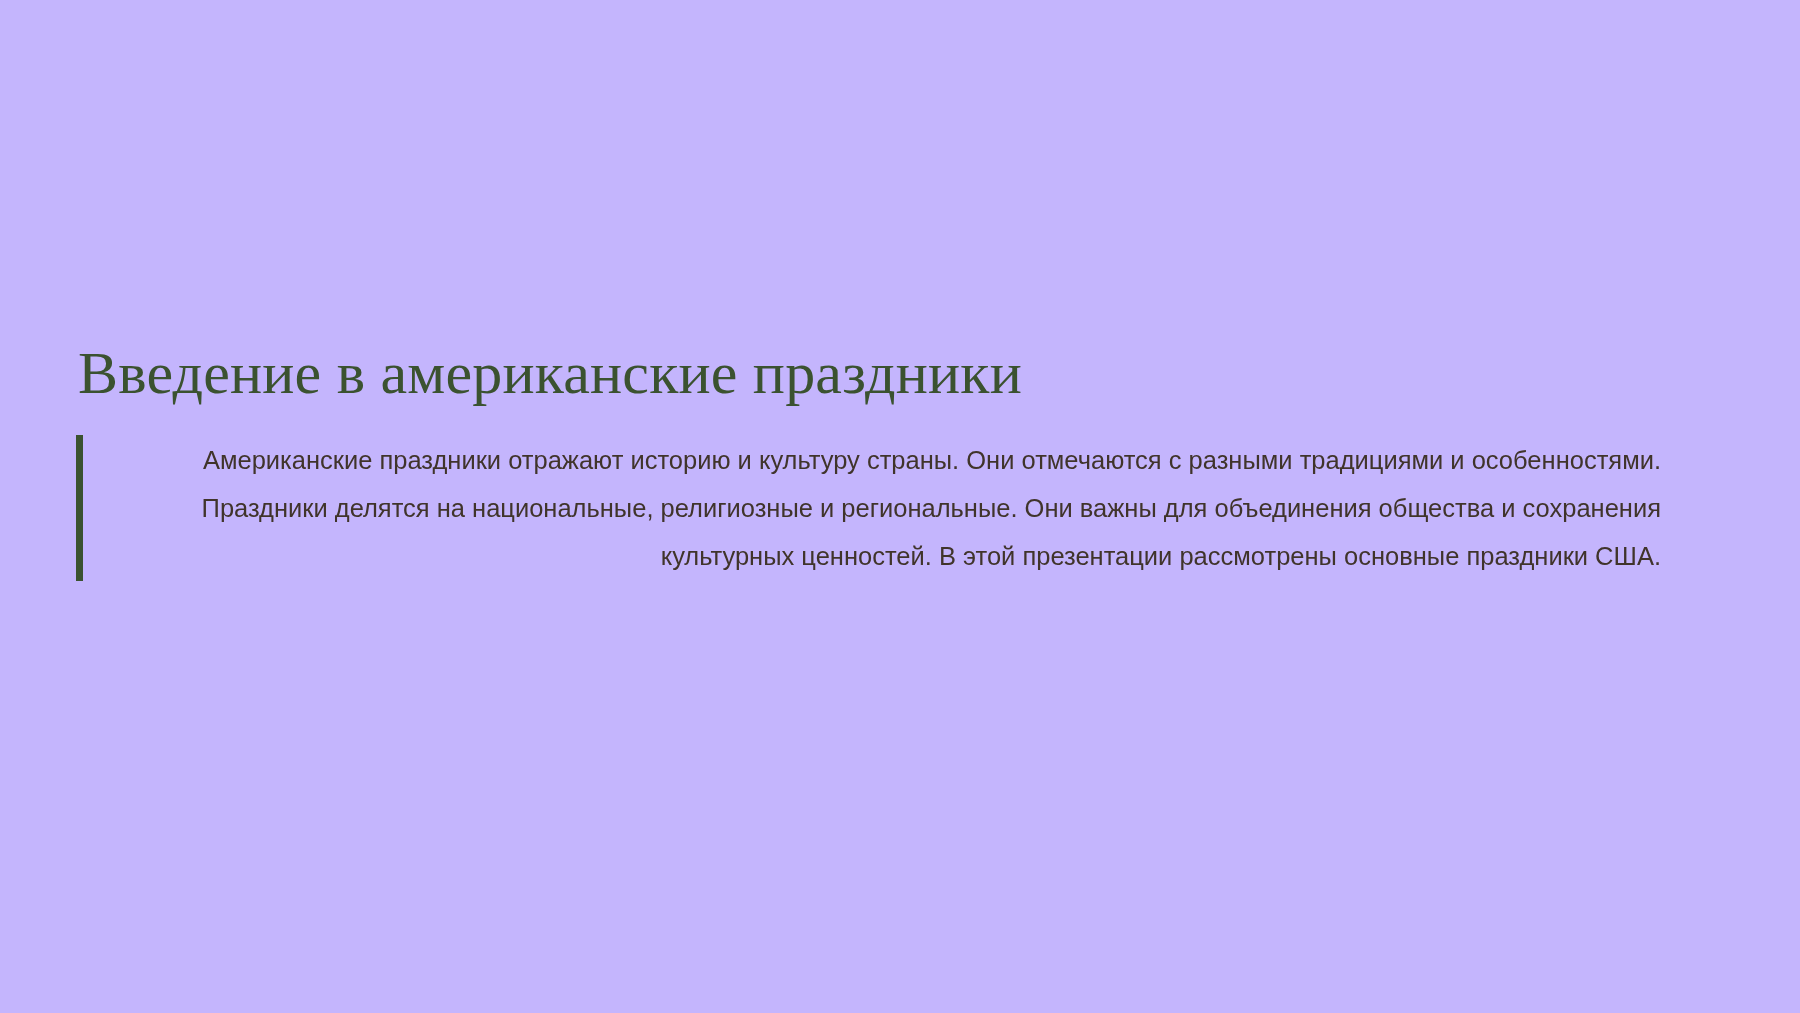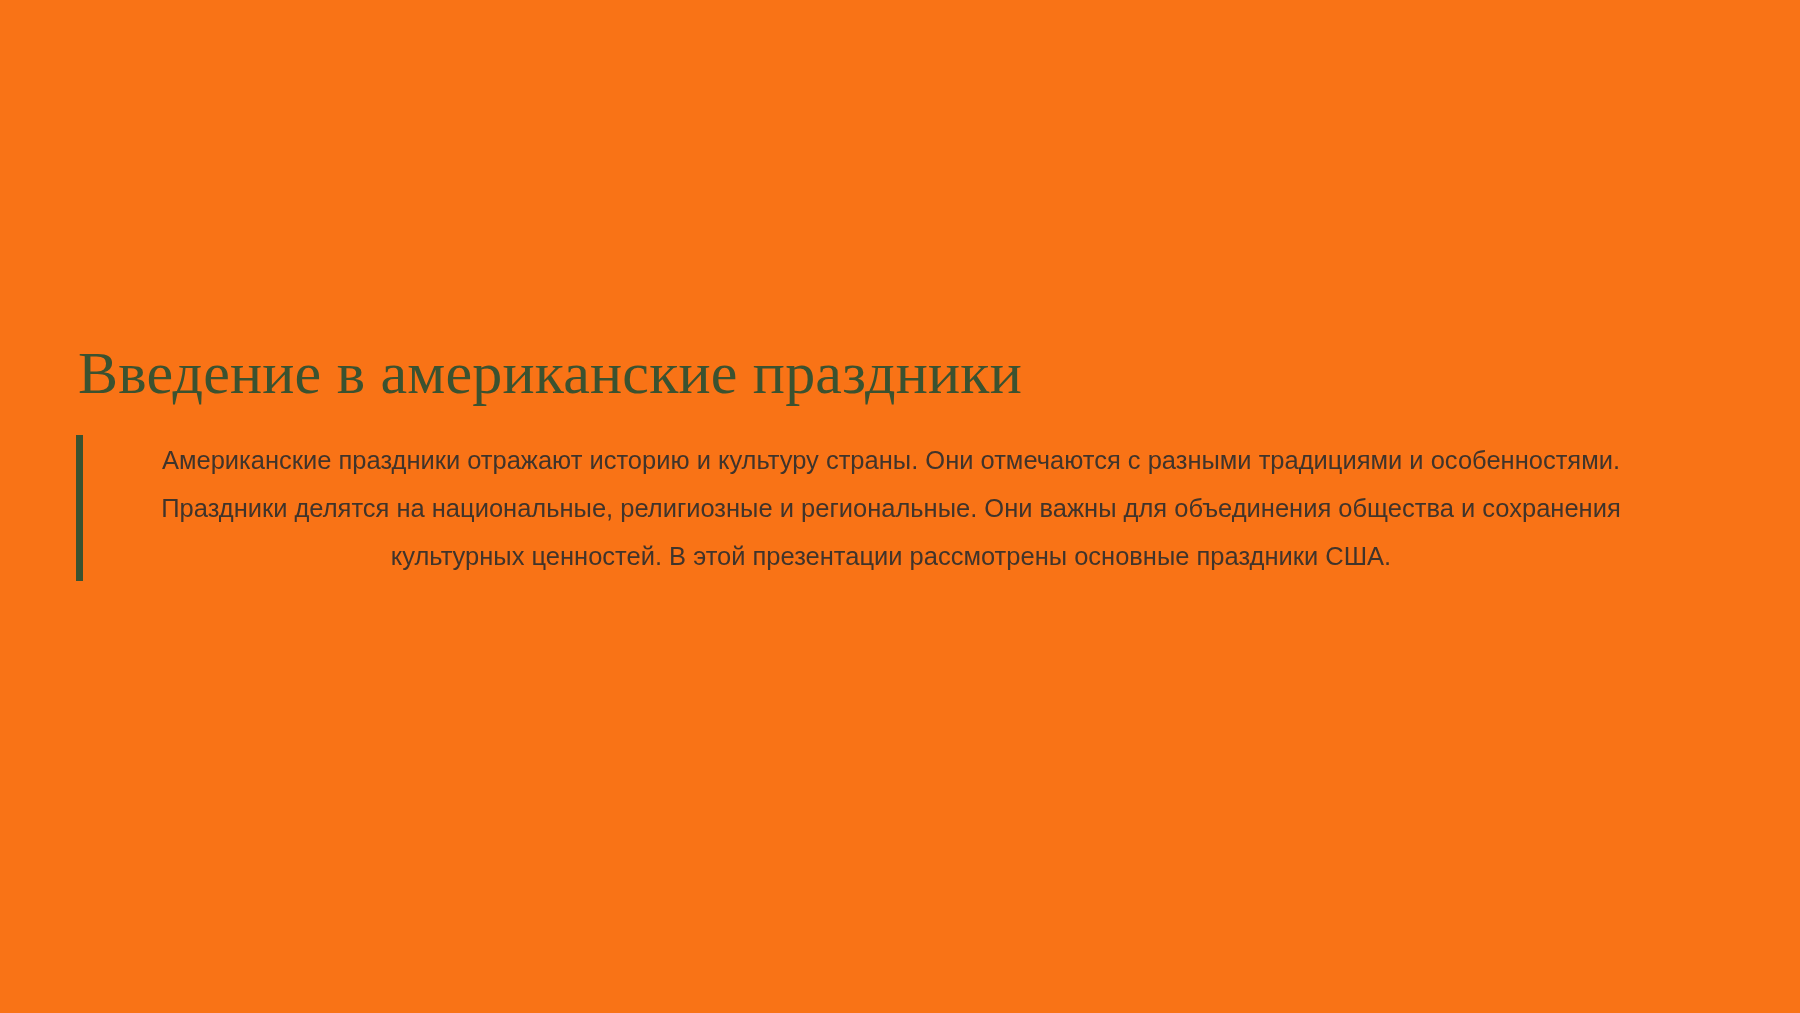--- a/index.html
+++ b/index.html
@@ -14,21 +14,21 @@
     overflow: hidden;
     background: #FDF3E5;
     font-family: "Liberation Sans", "DejaVu Sans", sans-serif;
     -webkit-font-smoothing: antialiased;
   }
 
   .slide {
     position: relative;
     width: 1800px;
     height: 1013px;
-    background: #f97316;
+    background: #c4b5fd;
     box-sizing: border-box;
   }
 
   .slide-content {
     position: absolute;
     left: 78px;
     top: 340px;
     width: 1650px;
   }
 
@@ -60,21 +60,21 @@
   .body-text {
     flex: 1 1 auto;
     font-family: "Liberation Sans", "DejaVu Sans", sans-serif;
     font-size: 25.5px;
     line-height: 1.88;
     font-weight: 400;
     color: #40342B;
     max-width: 1540px;
     margin: 0;
     padding-top: 2px;
-    text-align: center;
+    text-align: right;
   }
 </style>
 </head>
 <body>
 
 <div class="slide">
 
   <div class="slide-content">
 
     <h1 class="slide-title">Введение в американские праздники</h1>

